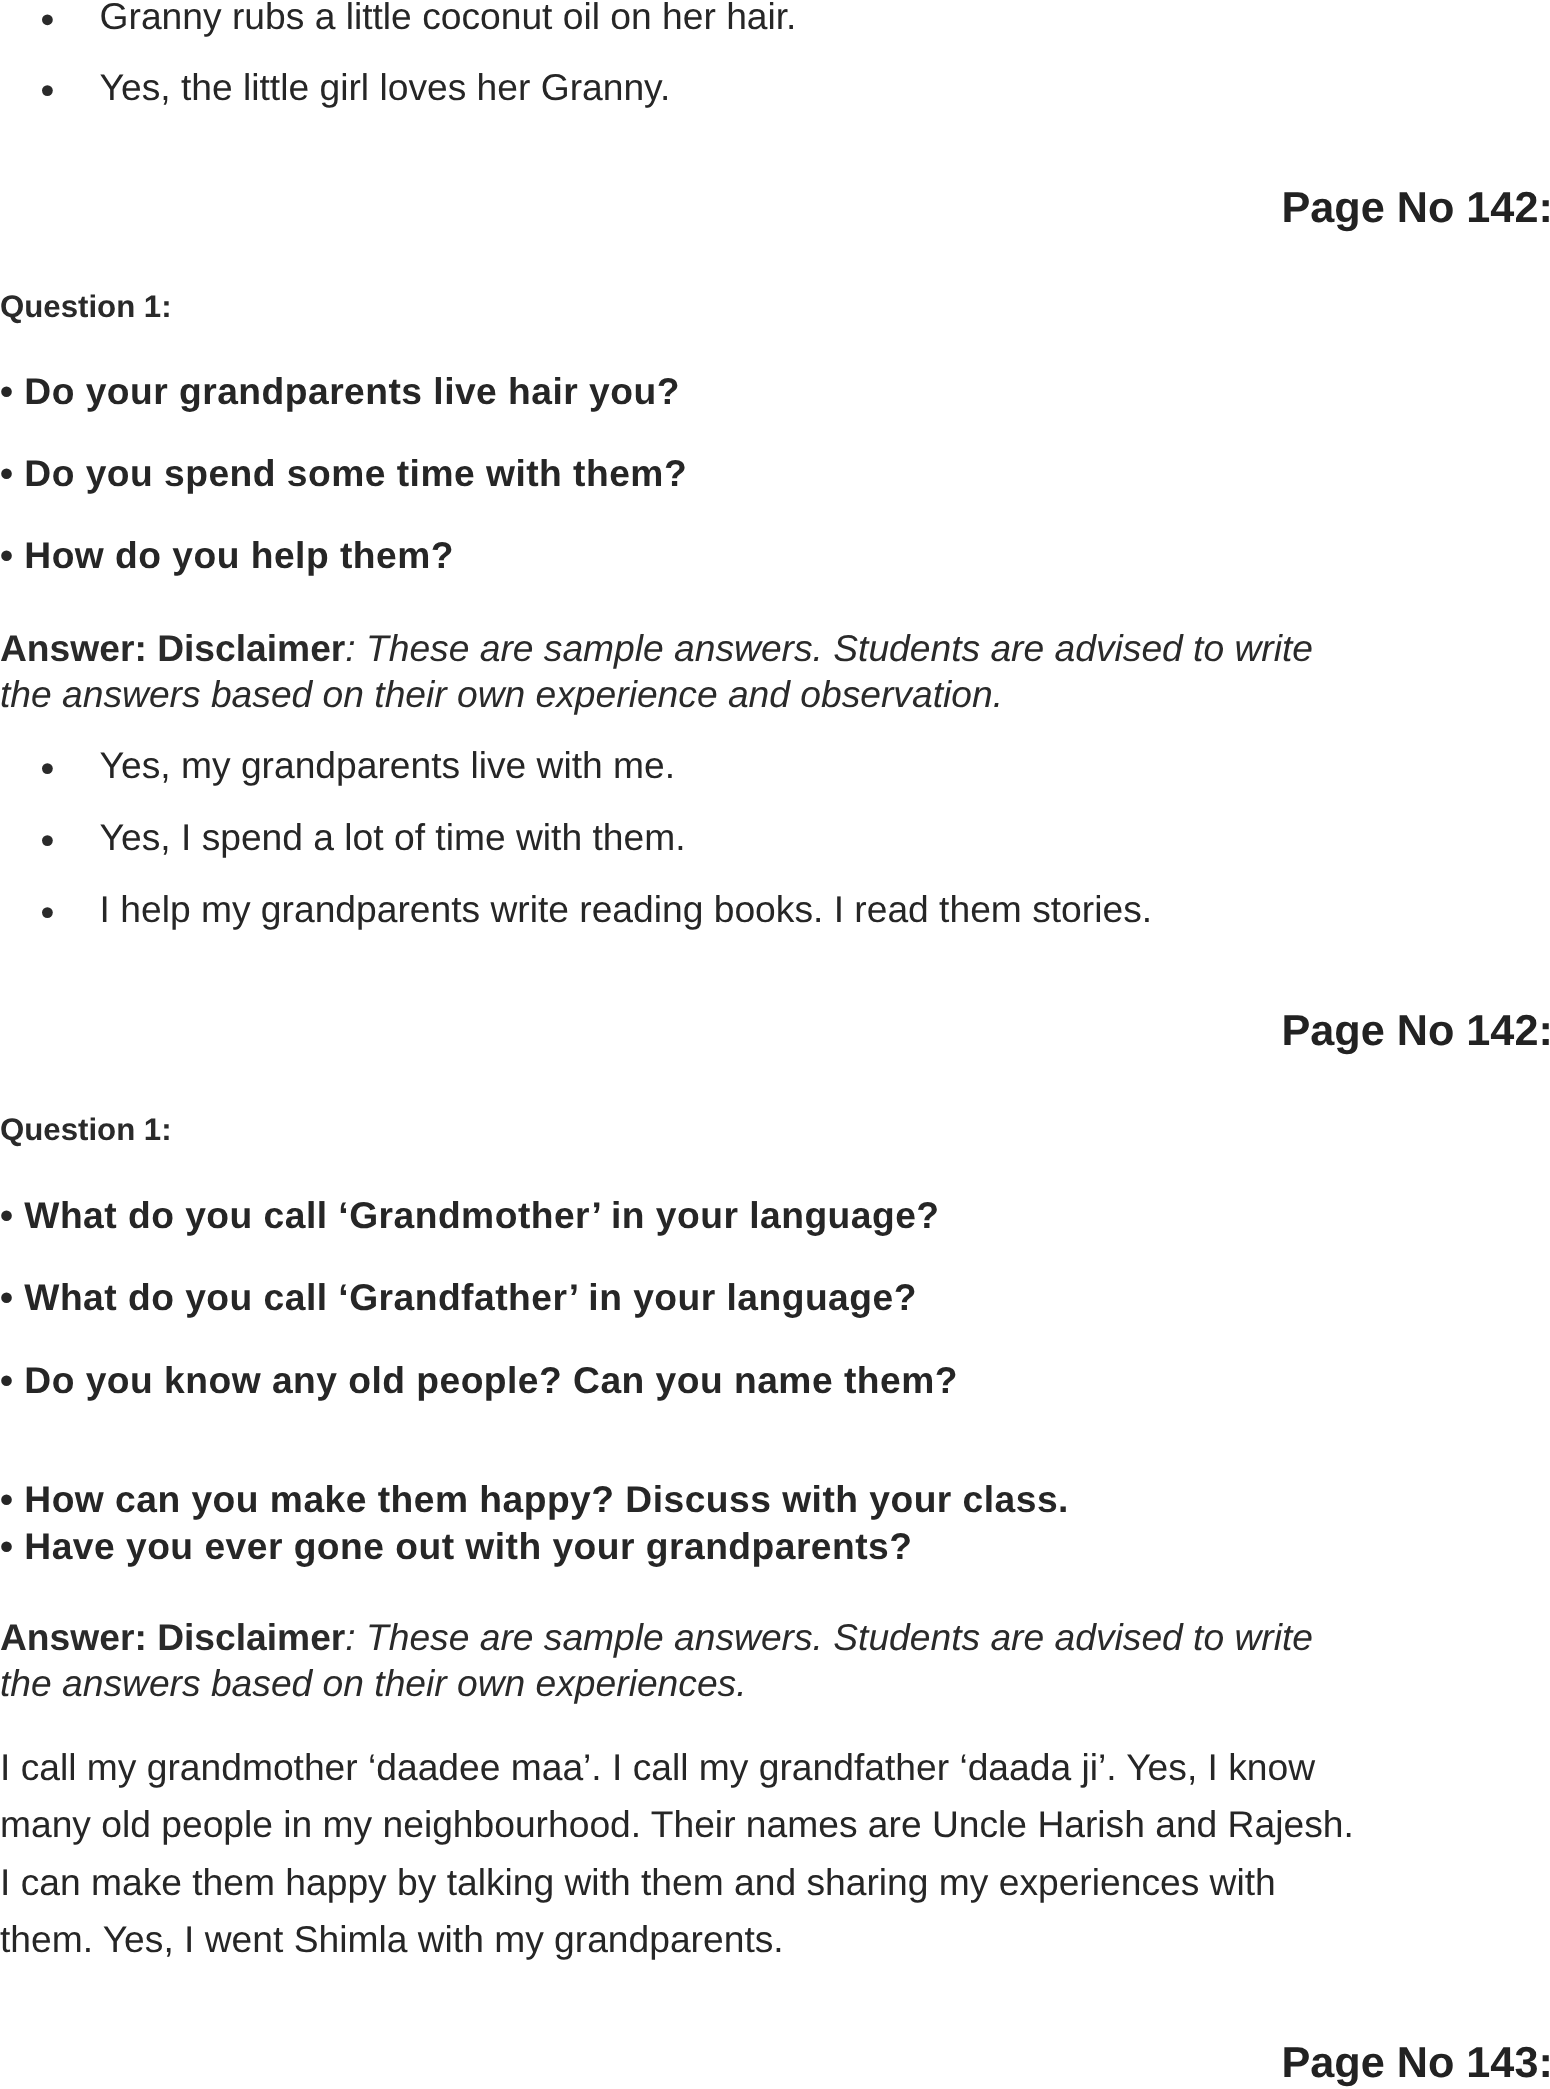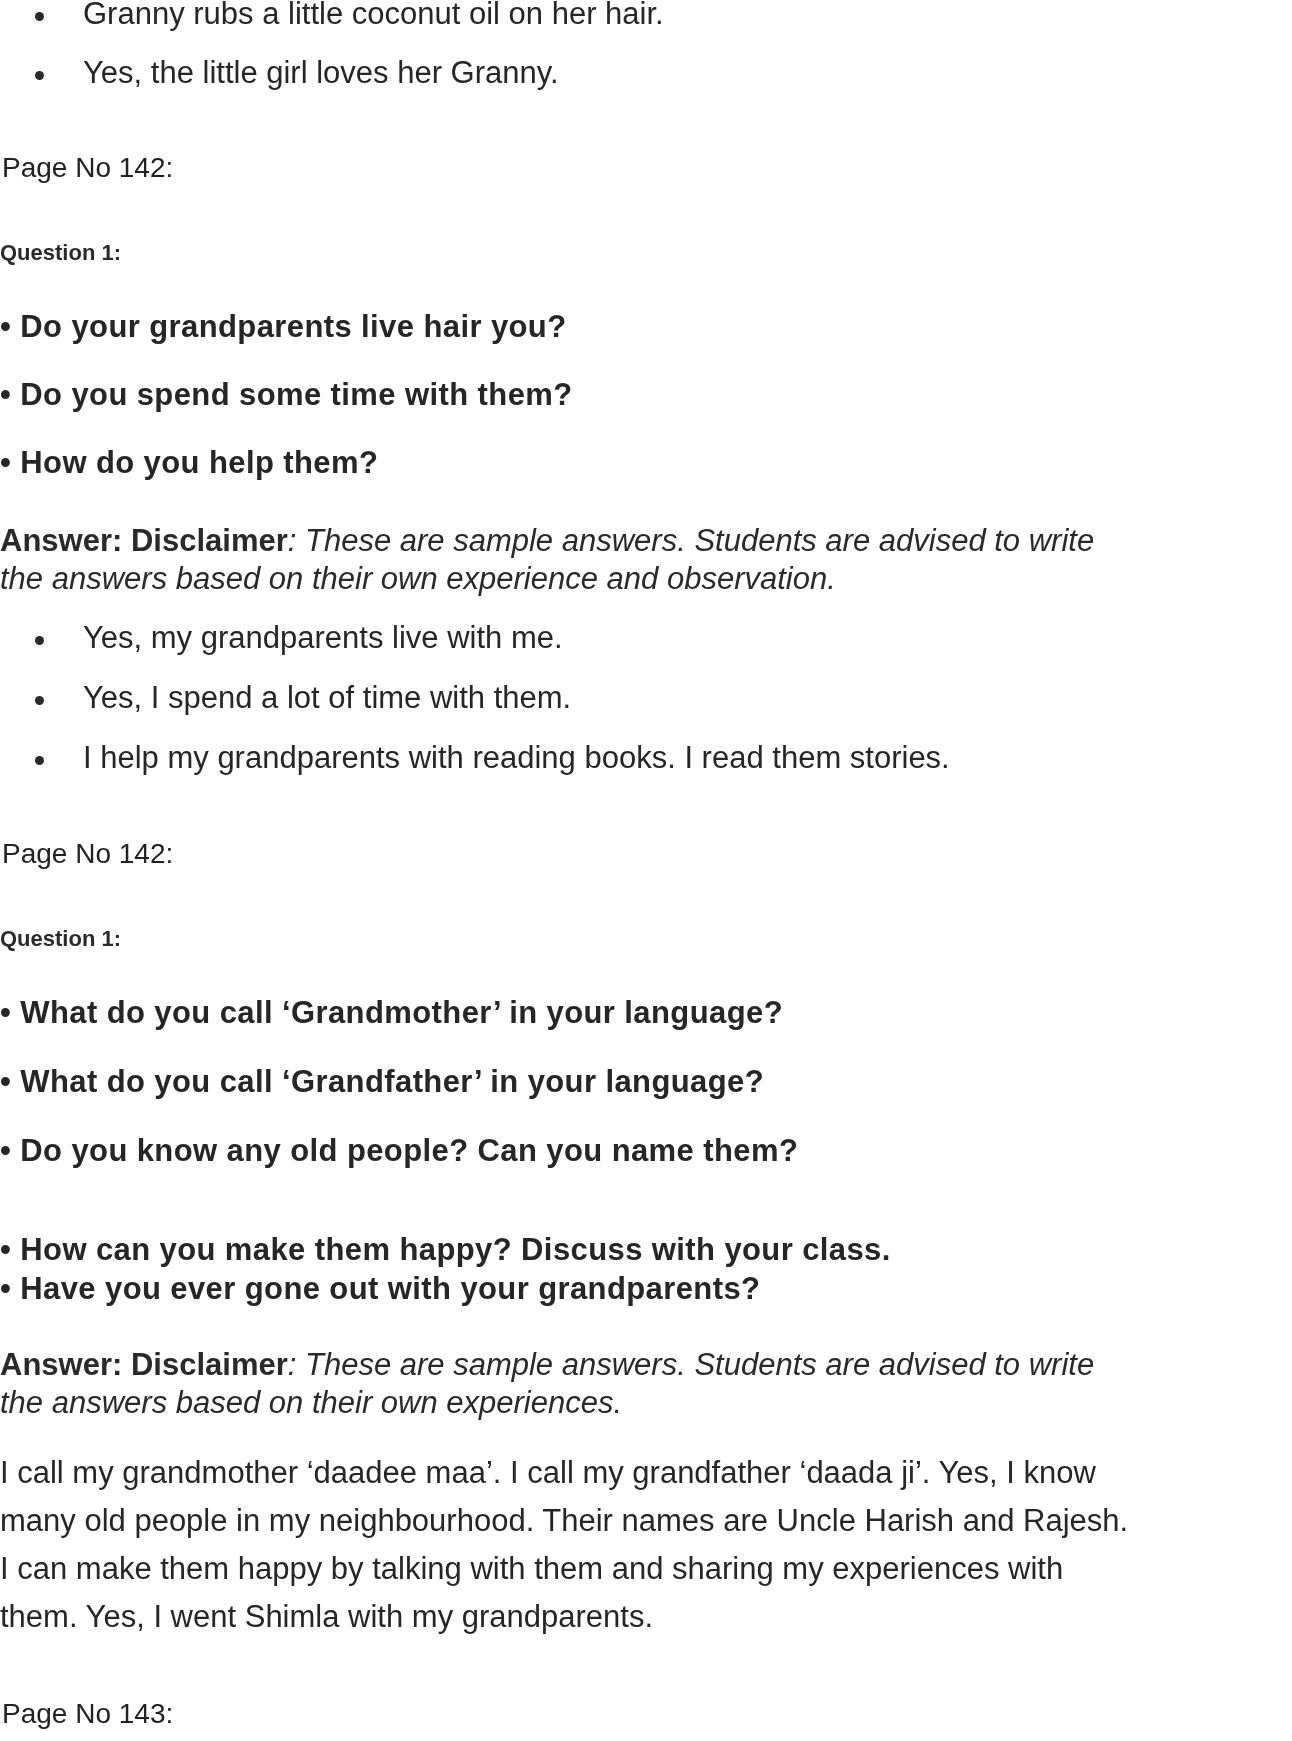--- a/index.html
+++ b/index.html
@@ -3,23 +3,23 @@
 <meta charset="utf-8">
 <style>
   html, body { margin: 0; padding: 0; background: #ffffff; }
   body {
     width: 1292px; height: 1741px; overflow: hidden; position: relative;
     font-family: "Liberation Sans", sans-serif; color: #262626;
   }
   .page { position: absolute; left: 0; top: 0; width: 1292px; }
   .bullet-dot { position: absolute; left: 35px; width: 9px; height: 9px; border-radius: 50%; background: #2a2a2a; }
   .bullet-text { position: absolute; left: 83px; font-size: 31px; white-space: nowrap; }
-  .page-heading { position: absolute; left: 0; width: 1292px; text-align: left; font-weight: normal; font-size: 28px; color: #222; }
+  .page-heading { position: absolute; left: 0; width: 1292px; text-align: right; font-weight: bold; font-size: 36px; color: #222; }
   .page-heading span { display: inline-block; transform: translateX(2px); }
-  .q-title { position: absolute; left: 0; font-weight: bold; font-size: 22px; color: #2a2a2a; white-space: nowrap; }
+  .q-title { position: absolute; left: 0; font-weight: bold; font-size: 26px; color: #2a2a2a; white-space: nowrap; }
   .q-item { position: absolute; left: 0; font-weight: bold; font-size: 31px; color: #262626; white-space: nowrap; letter-spacing: 0.4px; }
   .answer-line { position: absolute; left: 0; font-size: 31px; white-space: nowrap; font-style: italic; color: #2a2a2a; }
   .answer-line b { font-style: normal; font-weight: bold; }
   .answer-line b.it { }
   .para { position: absolute; left: 0; font-size: 31px; white-space: nowrap; color: #262626; }
 </style>
 </head>
 <body>
 
 <div class="page">
@@ -48,21 +48,21 @@
     <div>
       <span class="bullet-dot" style="top:636px;"></span>
       <span class="bullet-text" style="top:620px;">Yes, my grandparents live with me.</span>
     </div>
     <div>
       <span class="bullet-dot" style="top:696px;"></span>
       <span class="bullet-text" style="top:680px;">Yes, I spend a lot of time with them.</span>
     </div>
     <div>
       <span class="bullet-dot" style="top:756px;"></span>
-      <span class="bullet-text" style="top:740px;">I help my grandparents with reading books. I read them stories.</span>
+      <span class="bullet-text" style="top:740px;">I help my grandparents write reading books. I read them stories.</span>
     </div>
   </div>
 
   <div class="page-heading" style="top:838px;"><span>Page No 142:</span></div>
   <div class="q-title" style="top:926px;">Question 1:</div>
   <div class="q-item" style="top:995px;">• What do you call ‘Grandmother’ in your language?</div>
   <div class="q-item" style="top:1064px;">• What do you call ‘Grandfather’ in your language?</div>
   <div class="q-item" style="top:1133px;">• Do you know any old people? Can you name them?</div>
   <div class="q-item" style="top:1232px;">• How can you make them happy? Discuss with your class.</div>
   <div class="q-item" style="top:1271px;">• Have you ever gone out with your grandparents?</div>

